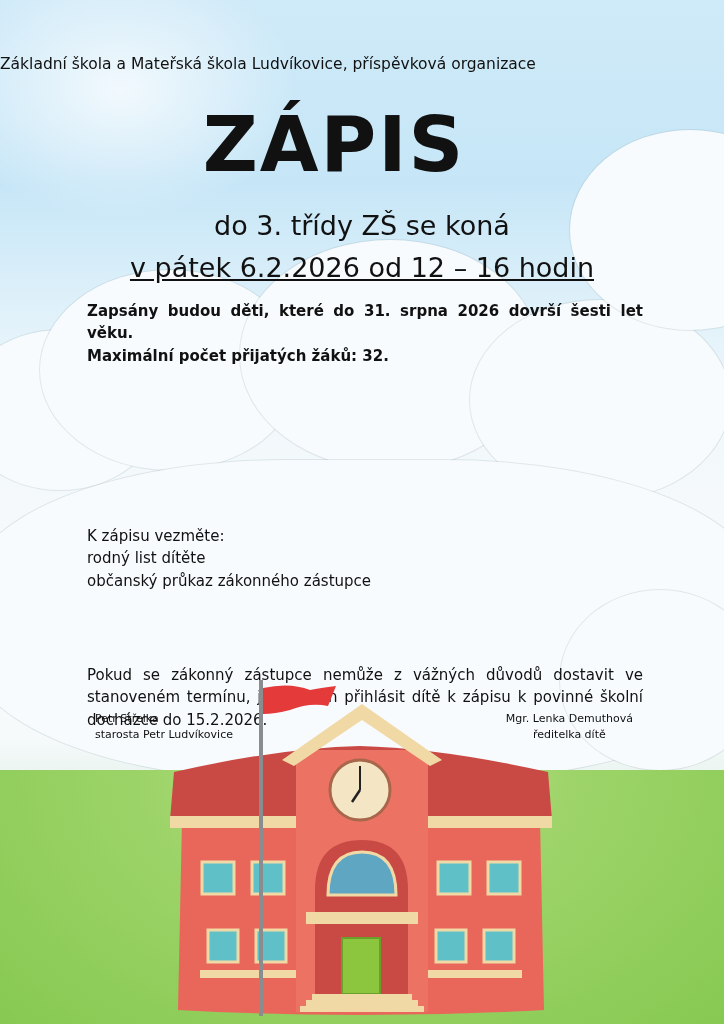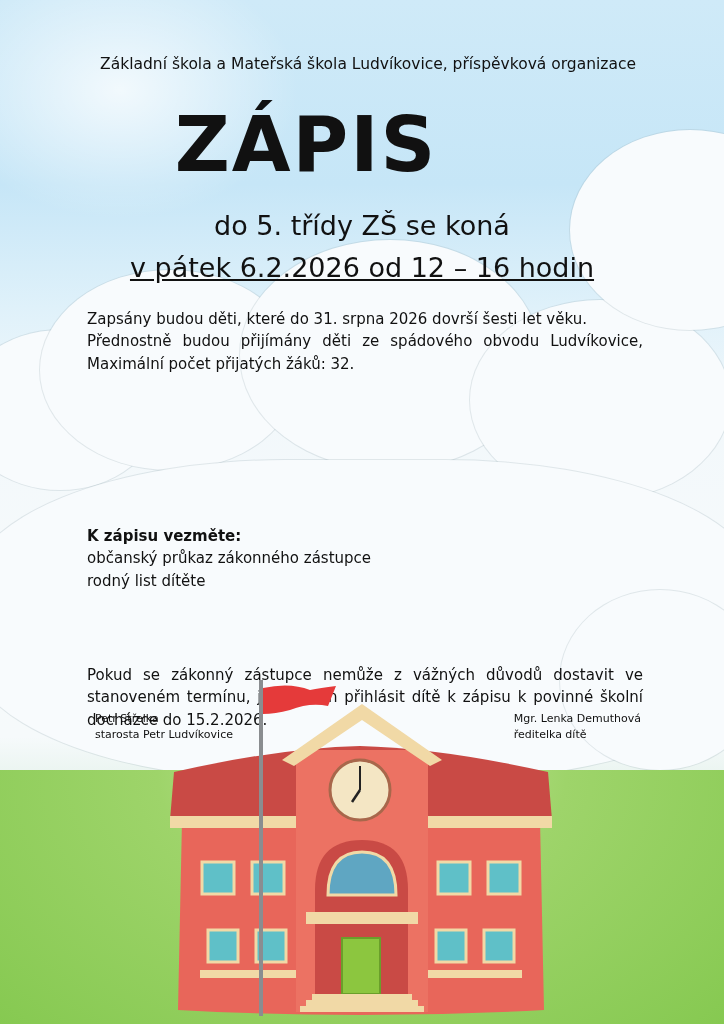--- a/index.html
+++ b/index.html
@@ -7,66 +7,65 @@
     width: 724px; height: 1024px; position: relative; overflow: hidden;
     font-family: "DejaVu Sans", sans-serif; color: #111;
     background: linear-gradient(180deg, #cfeaf8 0%, #c6e6f7 18%, #dff1fa 30%, #f2f8fb 40%, #f7fafb 60%, #f6fafb 72%, #e9f4ef 76%, #a6d877 80%, #8fcf5a 88%, #9bd766 100%);
   }
   .sky-light { position:absolute; left:-60px; top:-40px; width:360px; height:260px; border-radius:50%;
     background: radial-gradient(ellipse at center, rgba(255,255,255,0.75) 0%, rgba(255,255,255,0) 70%); }
   .cloud { position:absolute; background:#f8fbfd; border-radius:50%; box-shadow: 0 0 0 1px rgba(150,170,180,0.25); }
   .grass { position:absolute; left:0; right:0; top:770px; bottom:0;
     background: radial-gradient(ellipse at 50% 0%, #c8ea9e 0%, #9ed46a 40%, #86c951 100%); }
   .content { position:absolute; left:0; top:0; width:724px; height:1024px; }
-  .org { position:absolute; top:55px; left:0; width:636px; text-align:right; font-size:15.5px; }
-  .title { position:absolute; top:100px; left:0; width:612px; text-align:center; font-size:76px; font-weight:bold; letter-spacing:2px; }
+  .org { position:absolute; top:55px; left:0; width:636px; text-align:left; font-size:15.5px; }
+  .title { position:absolute; top:100px; left:0; width:612px; text-align:center; font-size:76px; font-weight:bold; letter-spacing:2px;padding-left:28px; }
   .subtitle { position:absolute; left:0; width:724px; text-align:center; font-size:27px; }
   .sub1 { top:210px; } .sub2 { top:252px;text-decoration:underline; }
   .body-text { position:absolute; left:87px; width:556px; font-size:15px; line-height:22.3px; text-align:justify; }
-  .p1 { top:308px; }
+  .p1 { top:300px;font-weight:bold; }
   .p1 div { text-align:justify; }
   .justify-line { text-align: justify; text-align-last: justify; }
   .take { top:525px; }
-  .take .head { font-weight:bold; }
+  .take .head { font-weight:normal; }
   .p3 { top:620px;margin-top:44px; }
   .sig { position:absolute; top:711px; font-size:11px; line-height:16px; }
   .sig-left { left:95px; }
-  .sig-right { right:83px; text-align:left; }
+  .sig-right { right:91px; text-align:center; }
   .school { position:absolute; left:160px; top:680px; width:400px; height:344px; }
 </style>
 </head>
 <body>
 
 <div class="sky-light"></div>
 
 <div class="cloud" style="left:-40px;top:330px;width:200px;height:160px;"></div>
 <div class="cloud" style="left:40px;top:270px;width:260px;height:200px;"></div>
 <div class="cloud" style="left:240px;top:240px;width:300px;height:230px;"></div>
 <div class="cloud" style="left:470px;top:300px;width:260px;height:200px;"></div>
 <div class="cloud" style="left:570px;top:130px;width:240px;height:200px;"></div>
 <div class="cloud" style="left:-30px;top:460px;width:790px;height:320px;border-radius:40%;"></div>
 <div class="cloud" style="left:560px;top:590px;width:200px;height:180px;"></div>
 <div class="grass"></div>
 
 <div class="content">
   <div class="org">Základní škola a Mateřská škola Ludvíkovice, příspěvková organizace</div>
   <div class="title">ZÁPIS</div>
-  <div class="subtitle sub1">do 5. třídy ZŠ se koná</div>
+  <div class="subtitle sub1">do 3. třídy ZŠ se koná</div>
   <div class="subtitle sub2">v pátek 6.2.2026 od 12 – 16 hodin</div>
 
   <div class="body-text p1">
     <div>Zapsány budou děti, které do 31. srpna 2026 dovrší šesti let věku.</div>
-    <div class="justify-line">Přednostně budou přijímány děti ze spádového obvodu  Ludvíkovice,</div>
     <div>Maximální počet přijatých žáků: 32.</div>
   </div>
 
   <div class="body-text take">
     <div class="head">K zápisu vezměte:</div>
+    <div>rodný list dítěte</div>
     <div>občanský průkaz zákonného zástupce</div>
-    <div>rodný list dítěte</div>
   </div>
 
   <div class="body-text p3">Pokud se zákonný zástupce nemůže z vážných důvodů dostavit ve stanoveném termínu, je povinen přihlásit dítě k zápisu k povinné školní docházce do 15.2.2026.</div>
 
   <div class="sig sig-left">
     <div>Petr Střelka</div>
     <div>starosta Petr Ludvíkovice</div>
   </div>
   <div class="sig sig-right">
     <div>Mgr. Lenka Demuthová</div>

